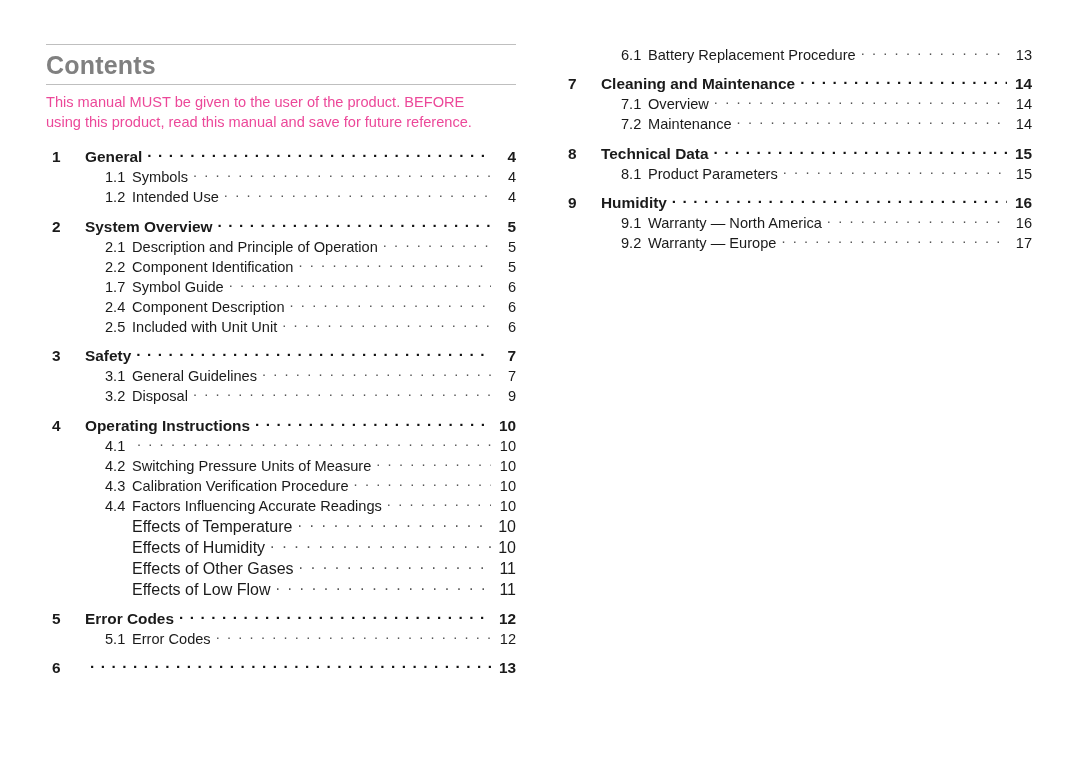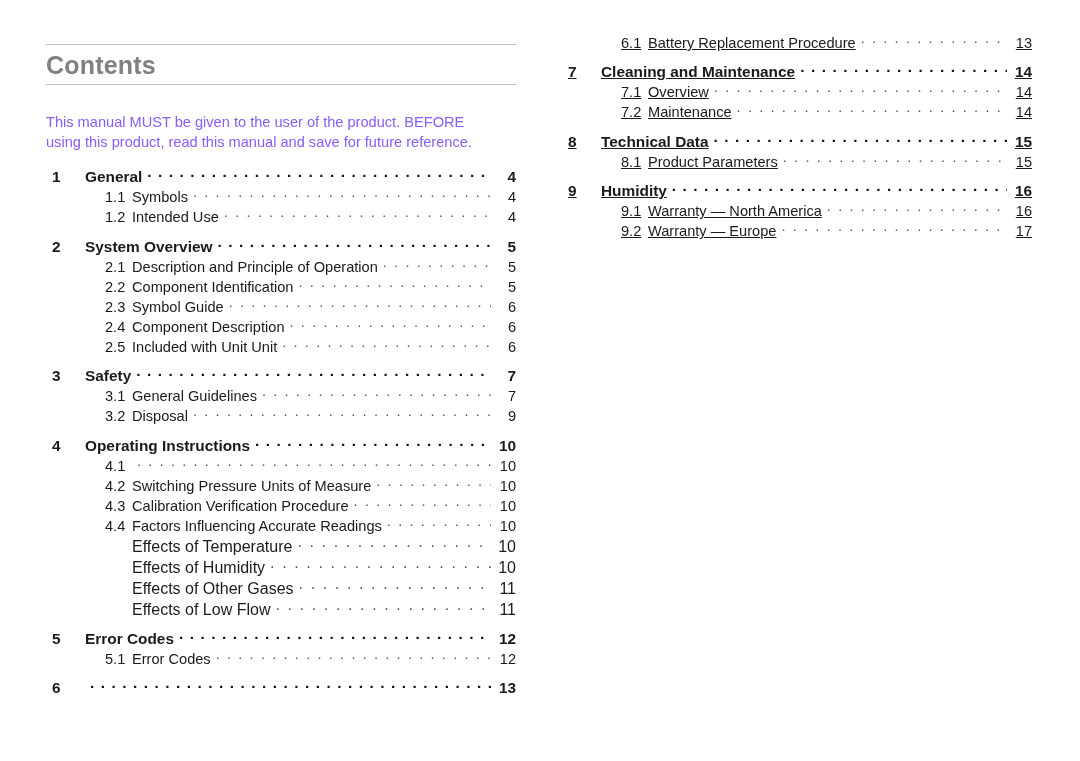--- a/index.html
+++ b/index.html
@@ -44,22 +44,22 @@
     font-weight: bold;
     color: #808080;
     letter-spacing: 0.2px;
     margin: 7px 0 6px 0;
     line-height: 1.05;
   }
 
   .intro {
     font-size: 14.6px;
     line-height: 19.6px;
-    color: #8b5cf6;
-    margin-top: 28px;
+    color: #ec4899;
+    margin-top: 8px;
     width: 452px;
   }
 
   
   .toc { margin-top: 0; }
 
   .row {
     display: flex;
     align-items: baseline;
     width: 470px;
@@ -167,21 +167,21 @@
           <span class="leader"></span>
           <span class="pg">5</span>
         </div>
         <div class="row lvl2">
           <span class="num">2.2</span>
           <span class="title">Component Identification</span>
           <span class="leader"></span>
           <span class="pg">5</span>
         </div>
         <div class="row lvl2">
-          <span class="num">2.3</span>
+          <span class="num">1.7</span>
           <span class="title">Symbol Guide</span>
           <span class="leader"></span>
           <span class="pg">6</span>
         </div>
         <div class="row lvl2">
           <span class="num">2.4</span>
           <span class="title">Component Description</span>
           <span class="leader"></span>
           <span class="pg">6</span>
         </div>
@@ -276,21 +276,21 @@
         </div>
         <div class="row lvl1">
           <span class="num">6</span>
           <span class="leader"></span>
           <span class="pg">13</span>
         </div>
       </div>
   </div>
 
   <div class="col col-right">
-    <div class="toc" id="right-toc" style="margin-top:33px;text-decoration:underline;">
+    <div class="toc" id="right-toc" style="margin-top:45px;">
         <div class="row lvl2">
           <span class="num">6.1</span>
           <span class="title">Battery Replacement Procedure</span>
           <span class="leader"></span>
           <span class="pg">13</span>
         </div>
         <div class="row lvl1">
           <span class="num">7</span>
           <span class="title">Cleaning and Maintenance</span>
           <span class="leader"></span>

